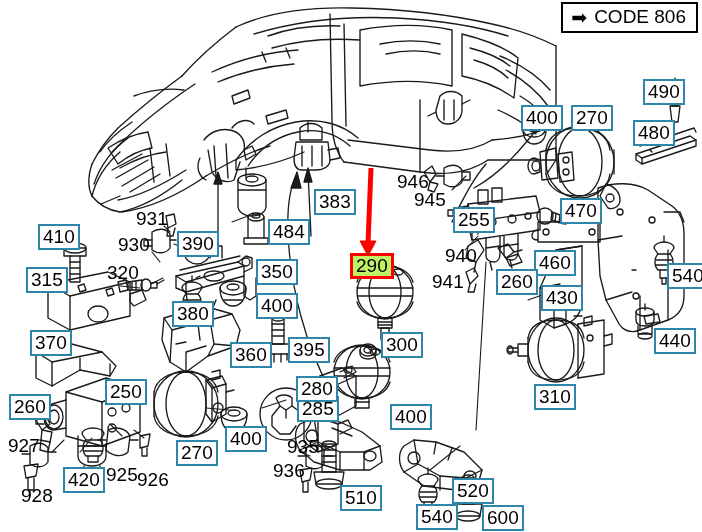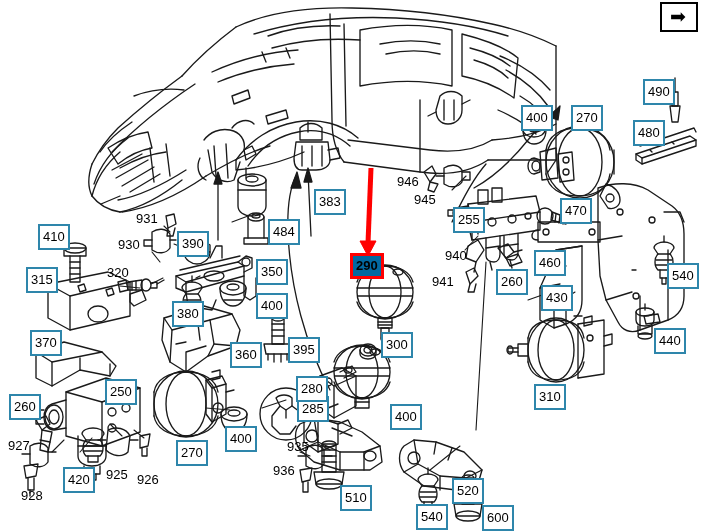--- a/index.html
+++ b/index.html
@@ -14,40 +14,40 @@
     height:532px;
     background:#ffffff;
     overflow:hidden;
   }
   #artwork{position:absolute;left:0;top:0;width:702px;height:532px;}
 
   
   .label{
     position:absolute;
     font-family:"Liberation Sans", sans-serif;
-    font-size:13px;
+    font-size:19px;
     line-height:19px;
     color:#000000;
     white-space:nowrap;
     letter-spacing:0px;
   }
   .label.boxed{
     border:2px solid #2E86AB;
     padding:1px 3px 2px 3px;
     background:#ffffff;
   }
   .label.plain{
     background:transparent;
     padding:0 1px;
   }
   .label.highlight{
     border:3px solid #FF0000;
     padding:0px 3px 1px 3px;
-    background:#0369a1;
-    font-weight:700;
+    background:#bef264;
+    font-weight:400;
   }
 
   
   #code-box{
     position:absolute;
     right:4px;
     top:2px;
     border:2px solid #000000;
     background:#ffffff;
     padding:3px 10px 4px 8px;
@@ -700,20 +700,21 @@
 
   <svg id="highlight-arrow" style="position:absolute;left:0;top:0;width:702px;height:532px;pointer-events:none;" viewBox="0 0 702 532" xmlns="http://www.w3.org/2000/svg">
     <g stroke="#FF0000" fill="#FF0000">
       <line x1="371" y1="168" x2="368" y2="243" stroke-width="5"></line>
       <polygon points="360,241 376,241 368,256"></polygon>
     </g>
   </svg>
 
   <div id="code-box">
     <span class="arrow-glyph">➡</span>
+    <span>CODE 806</span>
   </div>
 
   <div id="labels-layer">
       <div class="label boxed" style="left: 643px; top: 79px;">490</div>
       <div class="label boxed" style="left: 633px; top: 120px;">480</div>
       <div class="label boxed" style="left: 521px; top: 105px;">400</div>
       <div class="label boxed" style="left: 571px; top: 105px;">270</div>
       <div class="label boxed" style="left: 560px; top: 198px;">470</div>
       <div class="label boxed" style="left: 534px; top: 250px;">460</div>
       <div class="label boxed" style="left: 453px; top: 207px;">255</div>

